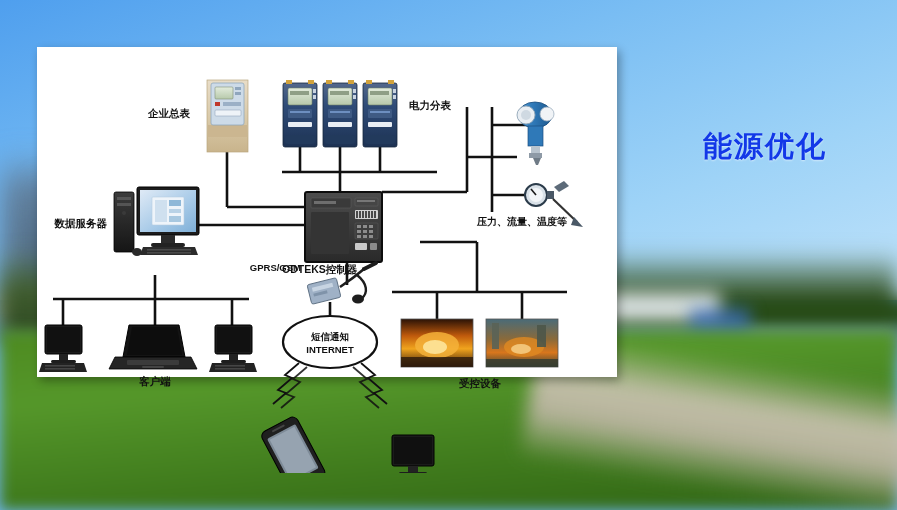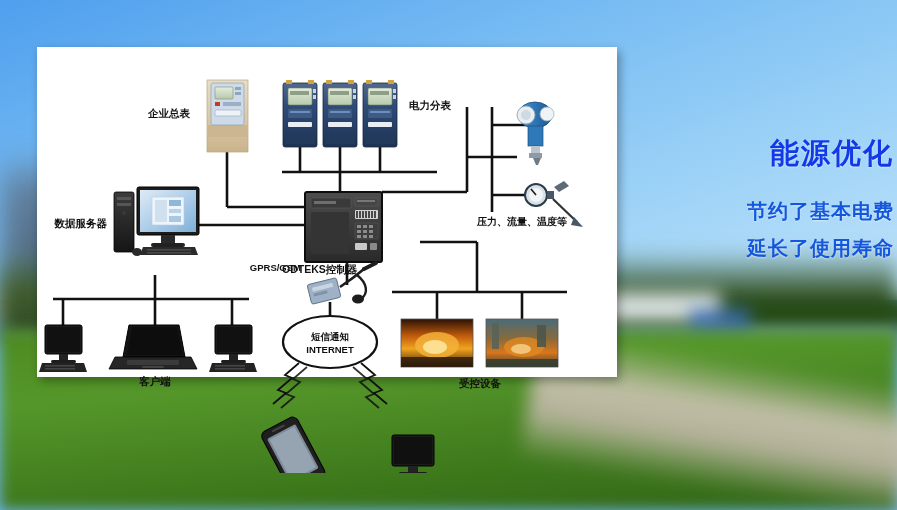--- a/index.html
+++ b/index.html
@@ -69,22 +69,22 @@
   
   #panel {
     position:absolute; left:37px; top:47px; width:580px; height:330px;
     background:#ffffff;
     box-shadow:3px 4px 9px rgba(0,0,0,.33);
   }
   #panel svg { display:block; width:580px; height:426px; }
 
   
   #copy {
-    position:absolute; left:636px; top:135px; width:258px;
-    text-align:right;
+    position:absolute; left:636px; top:128px; width:258px;
+    text-align:center;
   }
   #copy .title {
     font-size:29px; font-weight:bold; letter-spacing:2px;
     color:#1238e8; line-height:1.25;
     text-shadow:0 1px 2px rgba(255,255,255,.55);
   }
   #copy .sub {
     margin-top:22px; font-size:20px; font-weight:bold;
     color:#1456dc; line-height:1.85; letter-spacing:1px;
     text-shadow:0 1px 2px rgba(255,255,255,.5);
@@ -419,17 +419,13 @@
     <rect x="455" y="276" width="7" height="26" fill="#5a6356" opacity="0.9"></rect>
     <rect x="500" y="278" width="9" height="22" fill="#4d5649" opacity="0.9"></rect>
     <path d="M449 312 l72 0 l0 8 l-72 0 z" fill="#353c30" opacity="0.85"></path>
   </g>
   <text x="443" y="340" font-family="'Liberation Sans',sans-serif" font-size="10.5" font-weight="bold" fill="#111" text-anchor="middle">受控设备</text>
 </svg>
 </div>
 
 <div id="copy">
   <div class="title">能源优化</div>
-  <div class="sub">
-    <div>节约了基本电费</div>
-    <div>延长了使用寿命</div>
-  </div>
 </div>
 
 </body></html>

